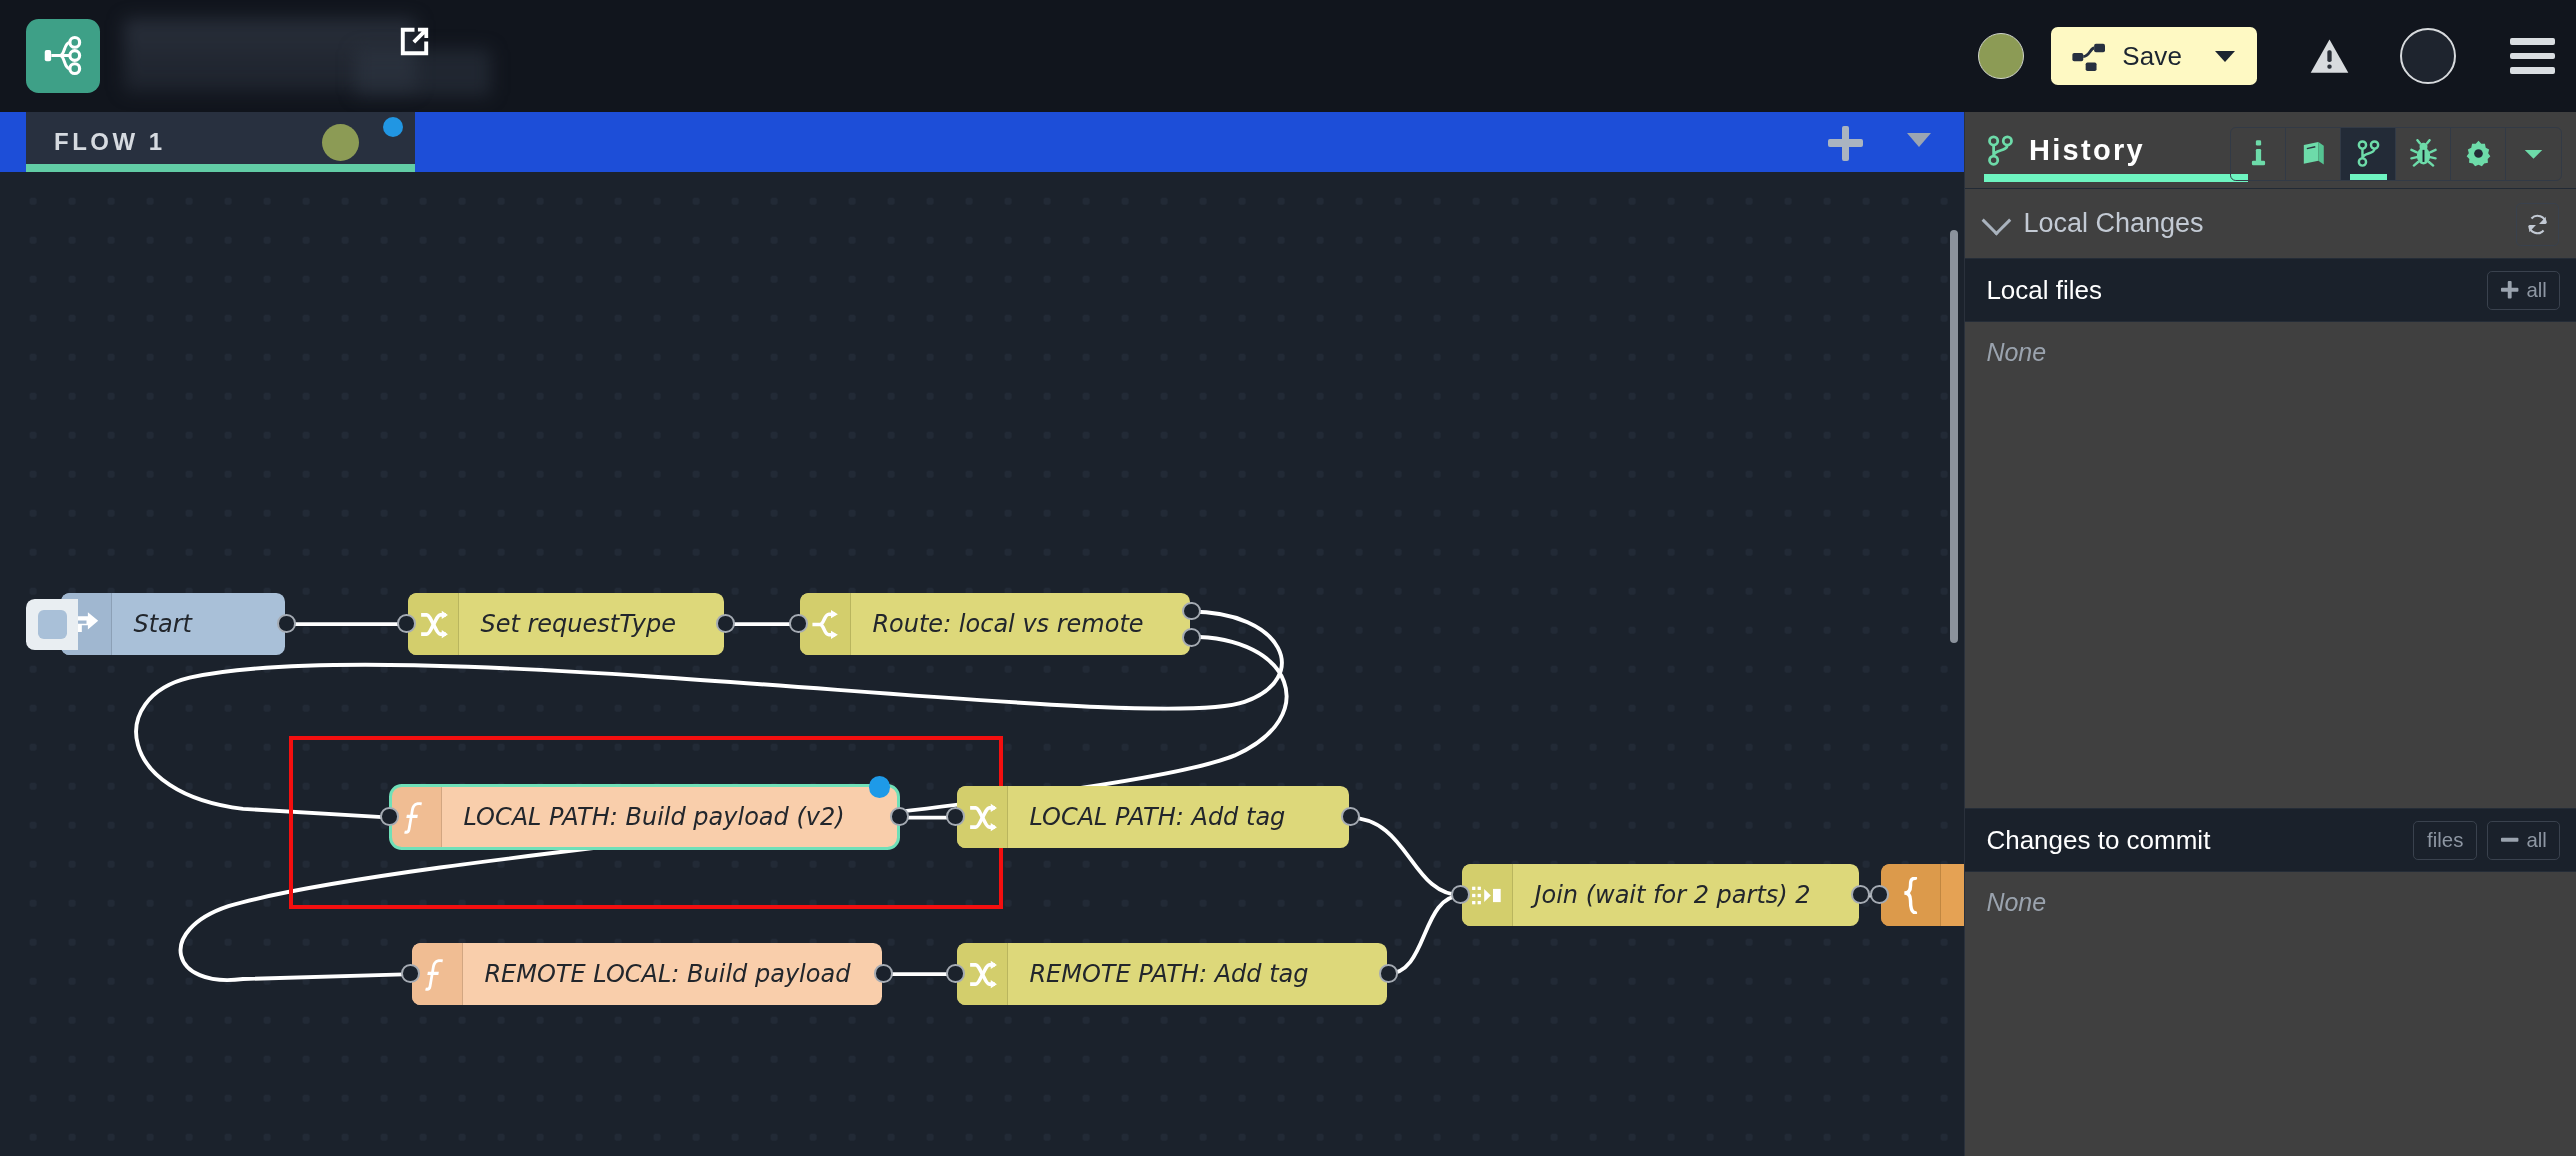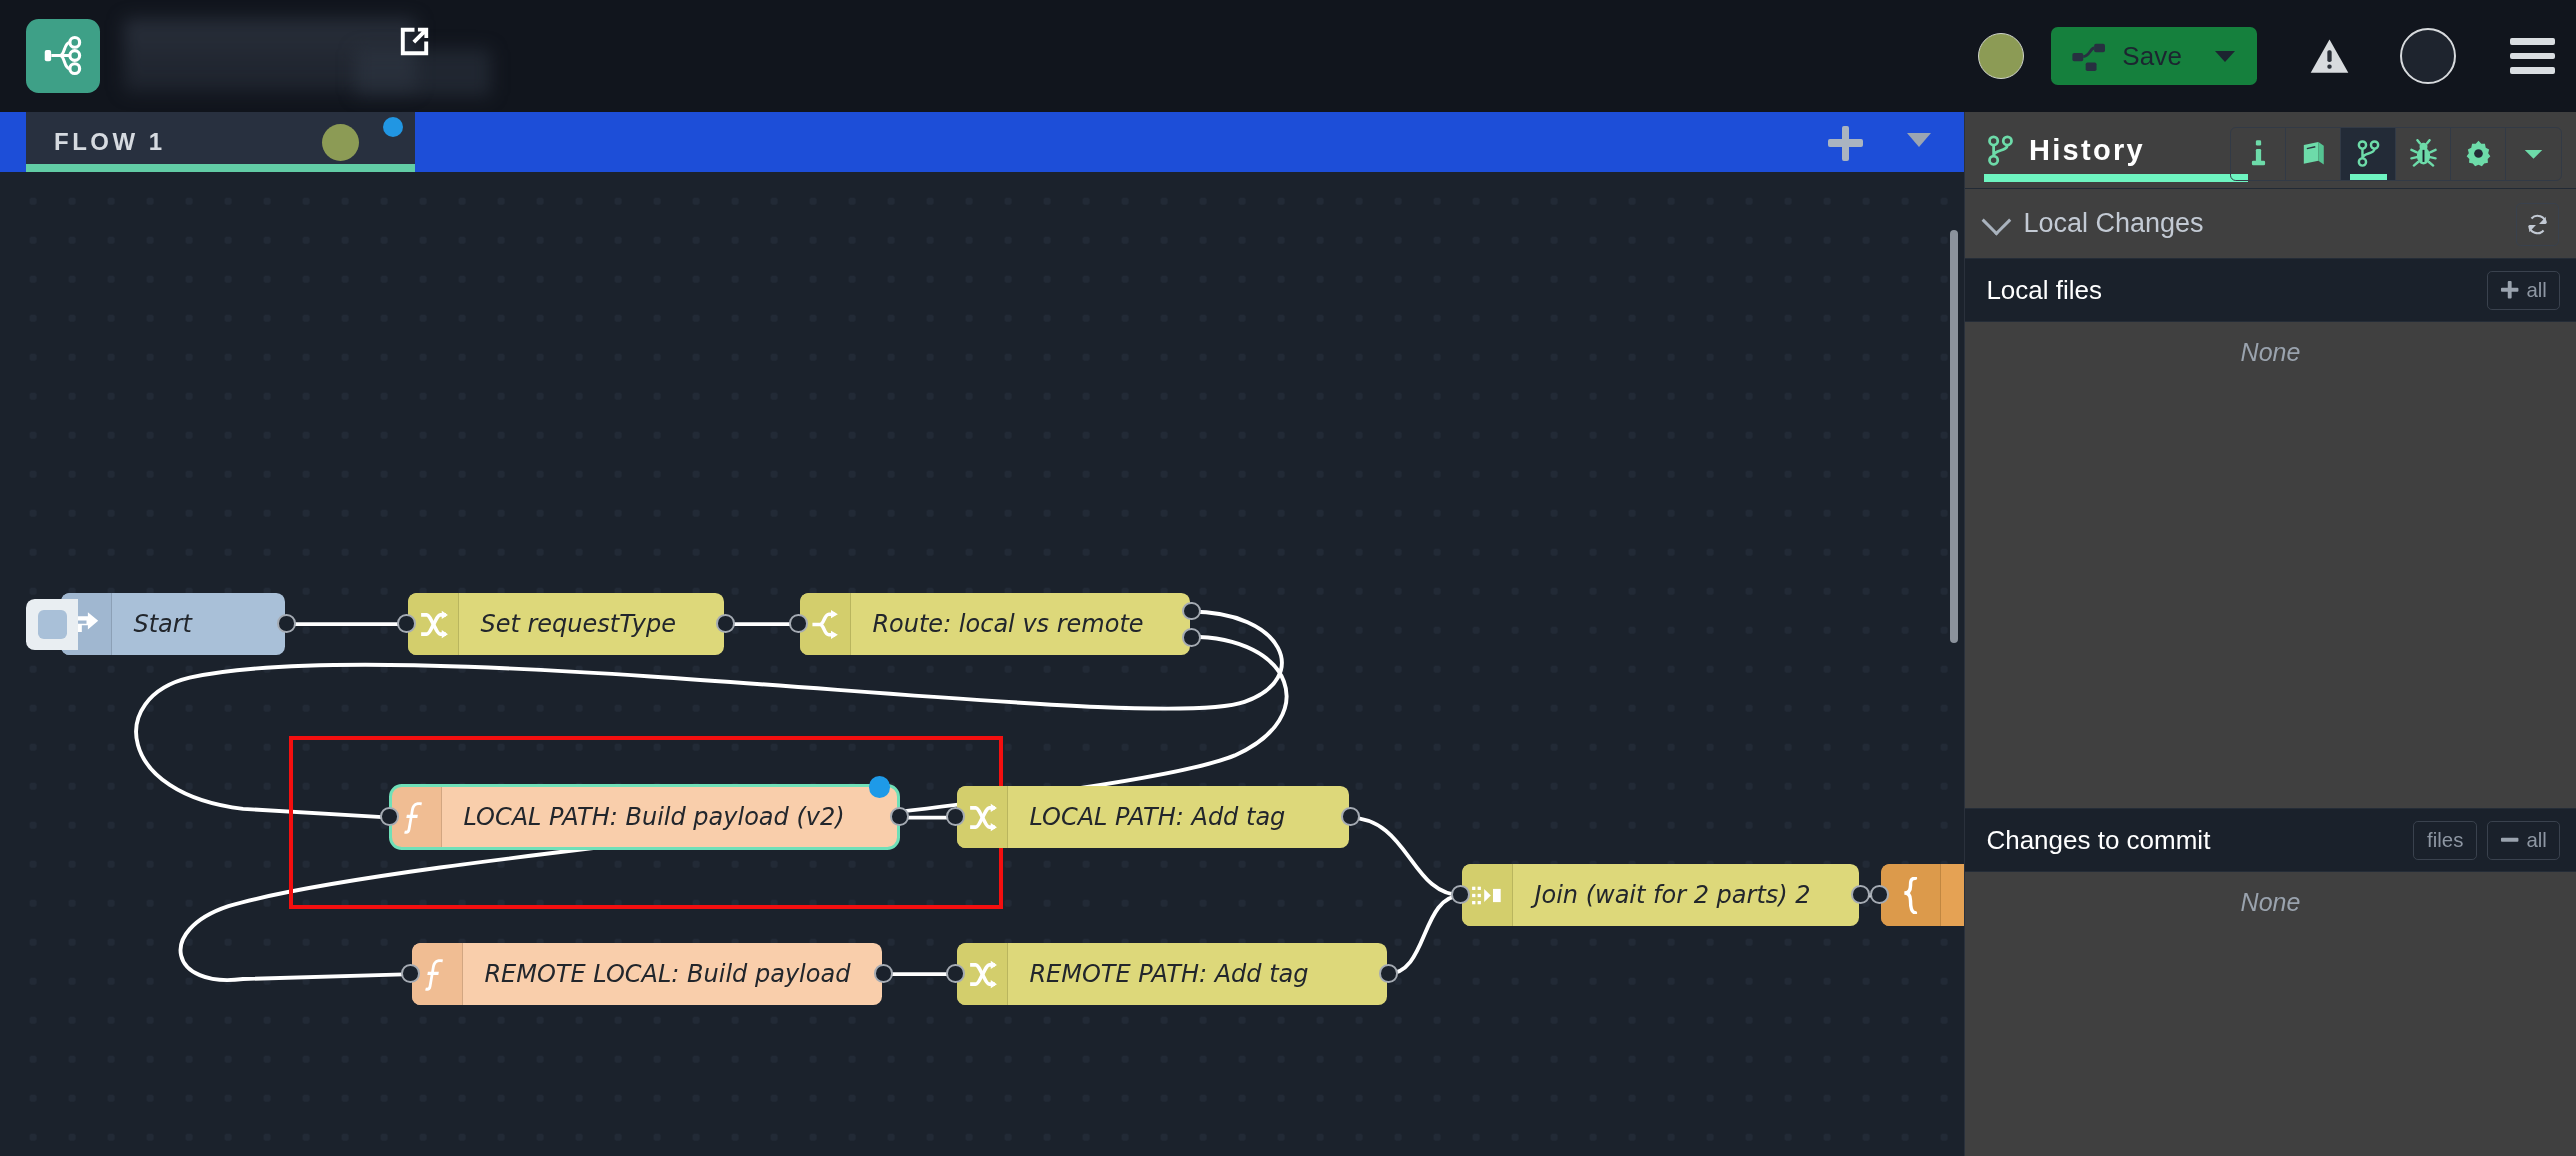--- a/index.html
+++ b/index.html
@@ -46,21 +46,21 @@
     display: flex; align-items: center; gap: 0;
   }
   .status-dot {
     width: 46px; height: 46px; border-radius: 50%;
     background: #8c9b55; border: 1.9px solid #cfd3cb;
     margin-right: 27px;
   }
   .save-btn {
     display: flex; align-items: center;
     height: 58px; border-radius: 6.8px;
-    background: #15803d; color: #1c2530;
+    background: #fef9c3; color: #1c2530;
     padding: 0 0 0 19.4px; cursor: pointer;
     margin-right: 51px;
   }
   .save-btn .deploy-ico { width: 39px; height: 29px; margin-right: 12.6px; }
   .save-label { font-size: 26px; font-weight: 400; letter-spacing: 0.2px; }
   .save-caret {
     width: 0; height: 0; margin: 0 21.4px 0 33px;
     border-left: 10.7px solid transparent; border-right: 10.7px solid transparent;
     border-top: 11.7px solid #1c2530;
   }
@@ -266,21 +266,21 @@
   .sb-btn-group { position: absolute; right: 15.6px; display: flex; gap: 9.7px; }
   .sb-btn {
     height: 39px; padding: 0 12.6px; border-radius: 4.9px;
     border: 1px solid #3a424e; background: transparent;
     color: #8d96a2; font-size: 20.4px;
     display: flex; align-items: center; gap: 6.8px;
     cursor: pointer; font-family: "Liberation Sans", sans-serif;
   }
   .sb-empty {
     padding: 15.6px 21.4px;
-    font-size: 25px; font-style: italic; color: #9aa3ae; text-align: center;
+    font-size: 25px; font-style: italic; color: #9aa3ae;
   }
   .sb-spacer { height: 426px; }
 </style>
 </head>
 <body>
 
 <div class="topbar">
 
   <div class="logo-tile">
     <svg width="45" height="45" viewBox="0 0 24 24">

